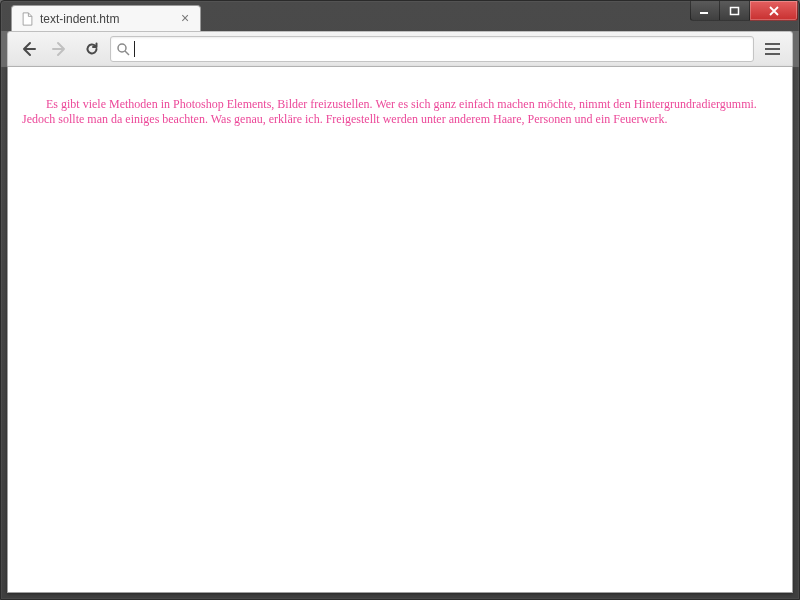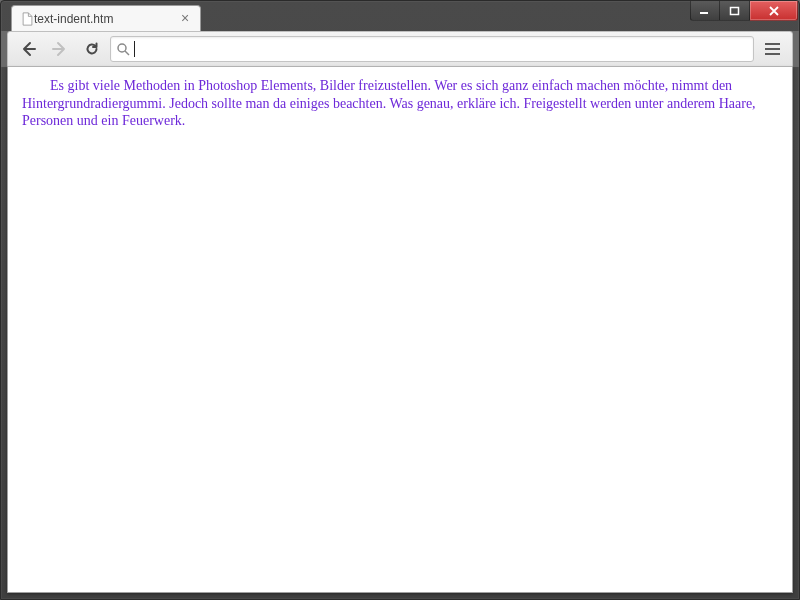--- a/index.html
+++ b/index.html
@@ -56,20 +56,21 @@
     height: 26px;
     min-width: 190px;
     background: #f7f7f7;
     border: 1px solid #9a9a9a;
     border-bottom: none;
     border-radius: 4px 4px 0 0;
     display: flex; align-items: center;
     padding: 0 8px;
     font-size: 12px;
     color: #444;
+    gap: 6px;
   }
   .tab .favicon {
     width: 14px; height: 14px;
     display: flex; align-items: center; justify-content: center;
   }
   .tab .favicon svg { width: 13px; height: 14px; }
   .tab .title { flex: 1; overflow: hidden; white-space: nowrap; text-overflow: ellipsis; }
   .tab .tab-close {
     width: 14px; height: 14px;
     color: #777;
@@ -140,23 +141,24 @@
     margin: 0 6px 6px 6px;
     background: #fff;
     border: 1px solid #9f9f9f;
     border-top: none;
     box-shadow: 0 1px 3px rgba(0,0,0,0.4);
     overflow: hidden;
   }
   .page {
     padding: 10px 14px;
     font-family: "Times New Roman", Times, serif;
-    font-size: 14px;
-    color: #6d28d9;
+    font-size: 12px;
+    color: #ec4899;
     line-height: 1.25;
+    margin-top: 20px;
   }
   .page p { text-indent: 2em; }
 </style>
 </head>
 <body>
 
 <div class="window">
 
   <div class="titlebar">
     <div class="win-btns">

